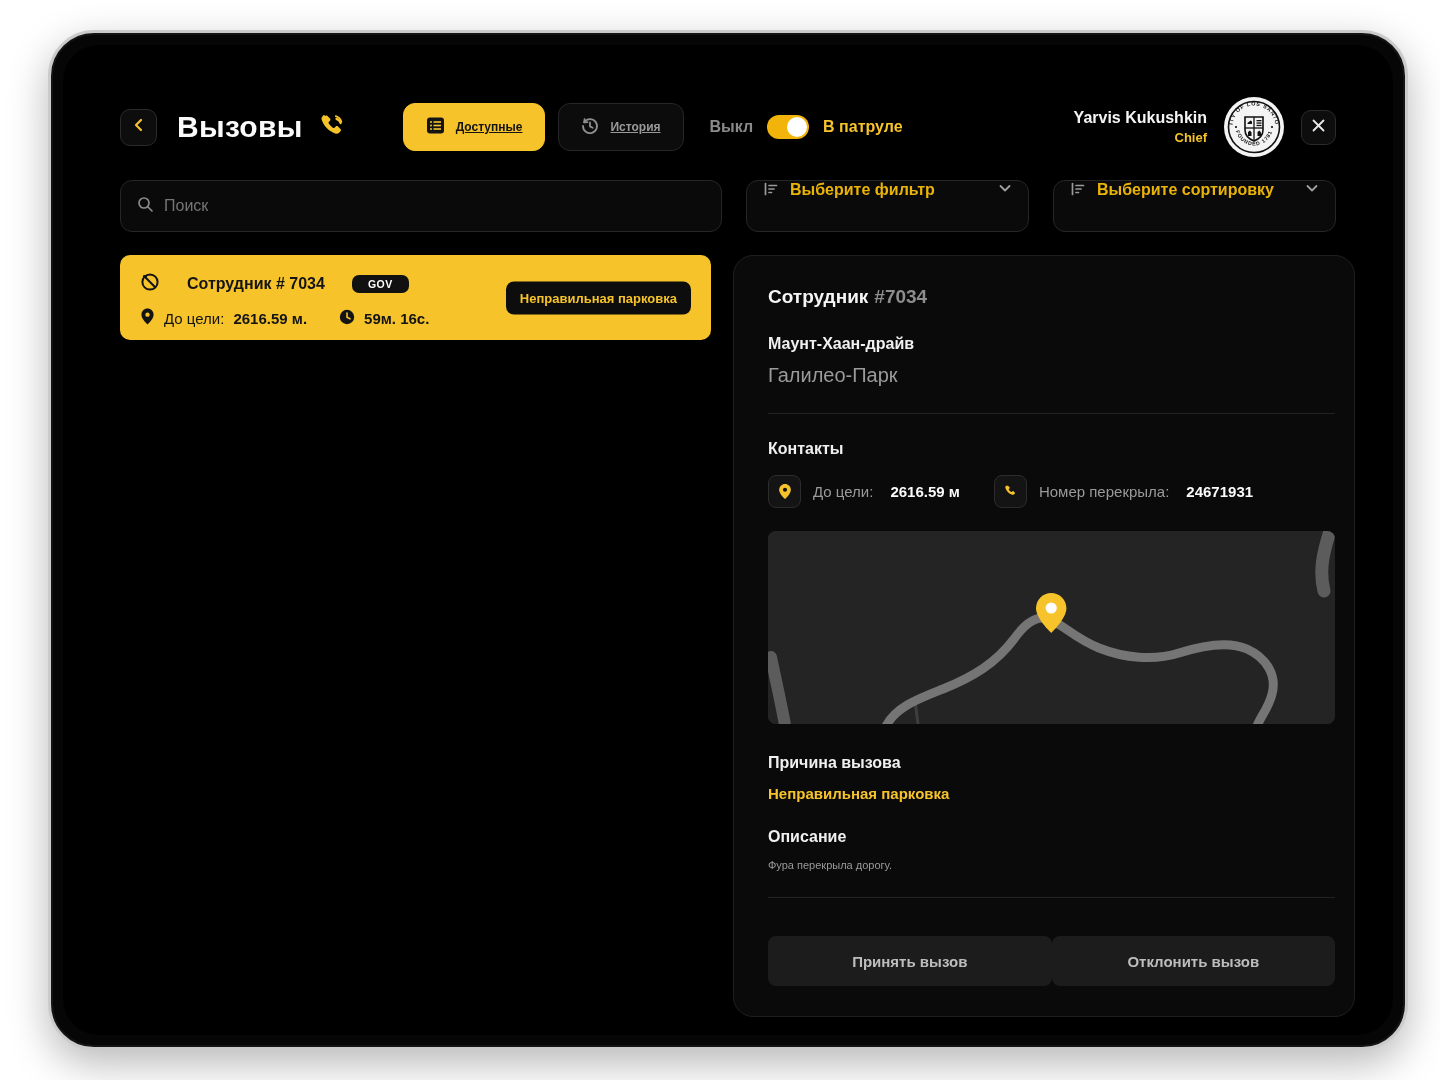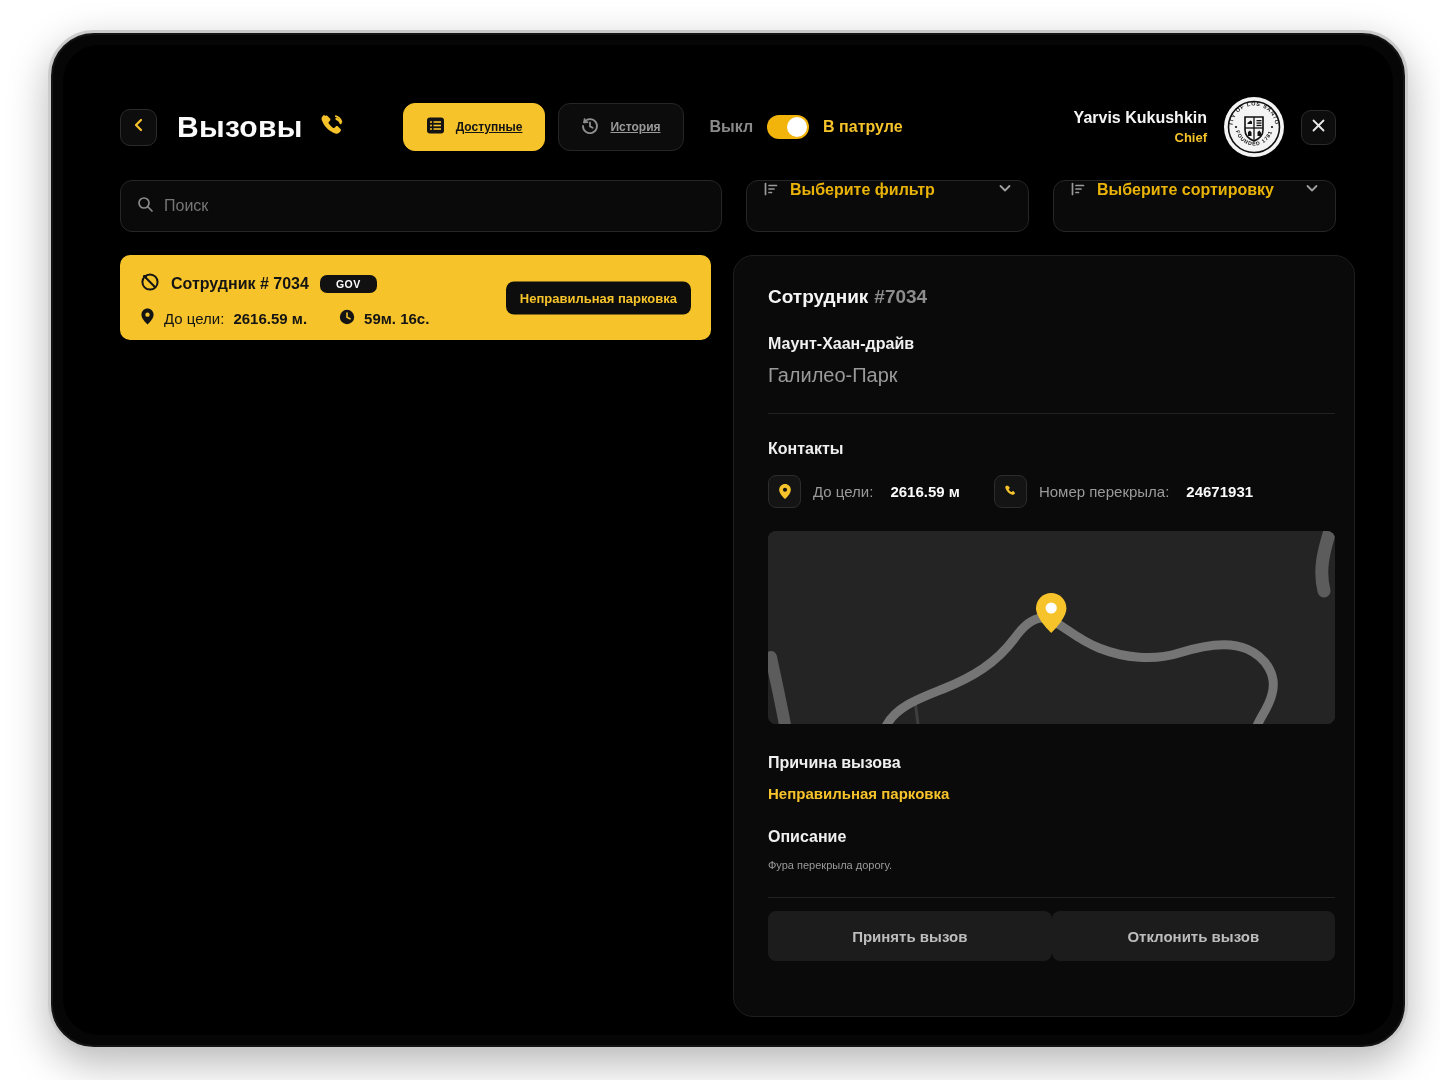--- a/index.html
+++ b/index.html
@@ -46,21 +46,21 @@
   .dropdown { width:283px; height:52px; background:#0a0a0a; border:1px solid #262626; border-radius:12px;
               display:flex; align-items:flex-start; padding:0 16px; gap:11px; cursor:pointer;
               color:#eab308; font-size:16px; font-weight:600; }
   .dropdown .chev { margin-left:auto; display:flex; }
 
   
   .main { display:flex; gap:22px; margin-top:23px; flex:1; }
   .call-list { width:591px; flex:0 0 591px; }
   .call-card { position:relative; height:85px; background:#F6C32B; border-radius:10px;
                padding:17px 20px; cursor:pointer; }
-  .cc-row1 { display:flex; align-items:center; gap:11px; }
+  .cc-row1 { display:flex; align-items:center; gap:27px; }
   .cc-title { color:#141414; font-size:16px; font-weight:600; }
   .cc-gov { background:#111; color:#fff; font-size:10.5px; font-weight:800; letter-spacing:.5px;
             border-radius:7px; padding:3px 16px; }
   .cc-row2 { display:flex; align-items:center; gap:9px; margin-top:12px; color:#141414; font-size:15px; }
   .cc-dist-val, .cc-time { font-weight:700; }
   .cc-gap { width:14px; }
   .cc-reason { position:absolute; right:20px; top:50%; transform:translateY(-50%);
                background:#0d0d0d; color:#F7C32B; font-size:13px; font-weight:600;
                border-radius:8px; padding:9px 14px; }
 
@@ -76,21 +76,21 @@
   .chips { display:flex; align-items:center; gap:34px; margin-top:17px; }
   .chip { display:flex; align-items:center; gap:12px; }
   .chip-icon { width:33px; height:33px; background:#141414; border:1px solid #2c2c2c; border-radius:8px;
                display:flex; align-items:center; justify-content:center; }
   .chip-label { color:#9a9a9a; font-size:15px; }
   .chip-value { color:#fafafa; font-size:15px; font-weight:700; margin-left:5px; }
   .map { position:relative; margin-top:23px; height:193px; border-radius:8px; background:#242424; overflow:hidden; }
   .map svg { display:block; }
   .reason-val { color:#F7C32B; font-size:15px; font-weight:600; margin-top:13px; }
   .desc-val { color:#9a9a9a; font-size:11px; margin-top:13px; }
-  .btn-row { display:flex; margin-top:13px; }
+  .btn-row { display:flex; margin-top:38px; }
   .action-btn { flex:1; height:50px; background:#1c1c1c; border:none; border-radius:8px;
                 color:#bdbdbd; font-size:15px; font-weight:600; cursor:pointer;
                 font-family:"Liberation Sans",sans-serif; }
 </style>
 </head>
 <body>
 
 <div class="tablet">
   <div class="screen">
 

